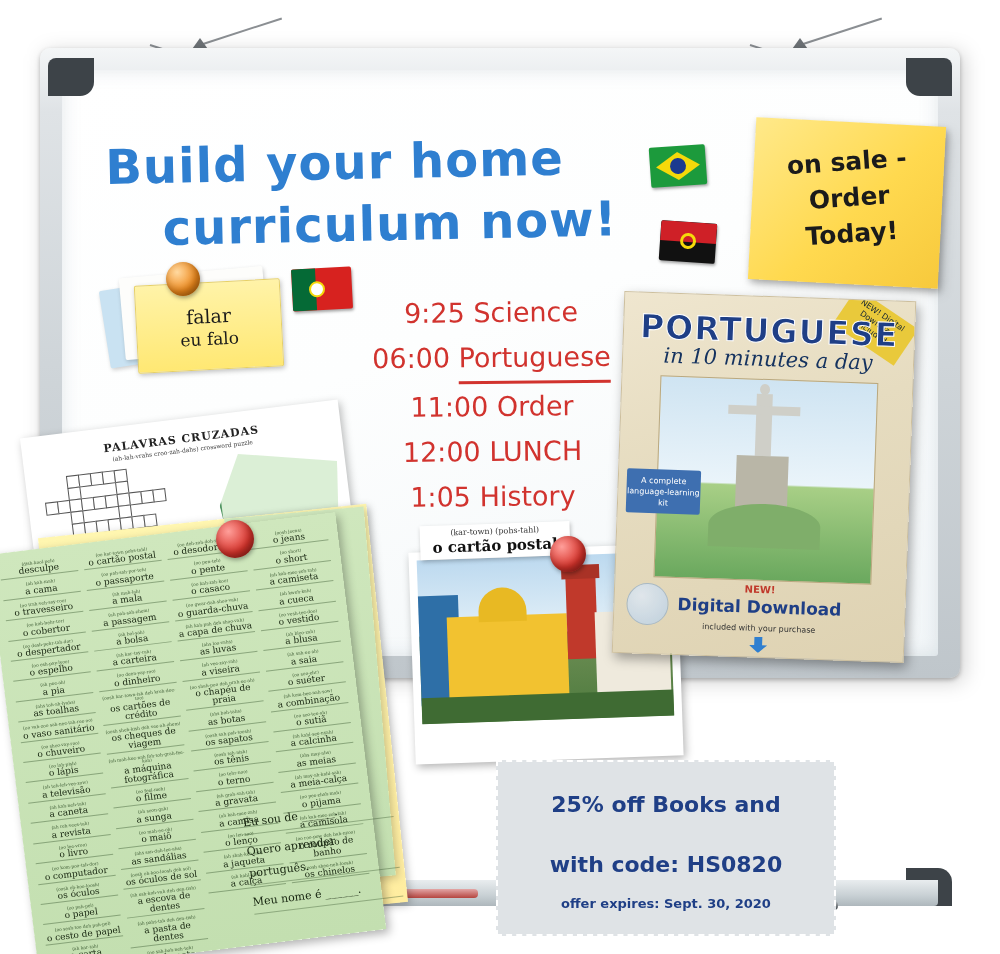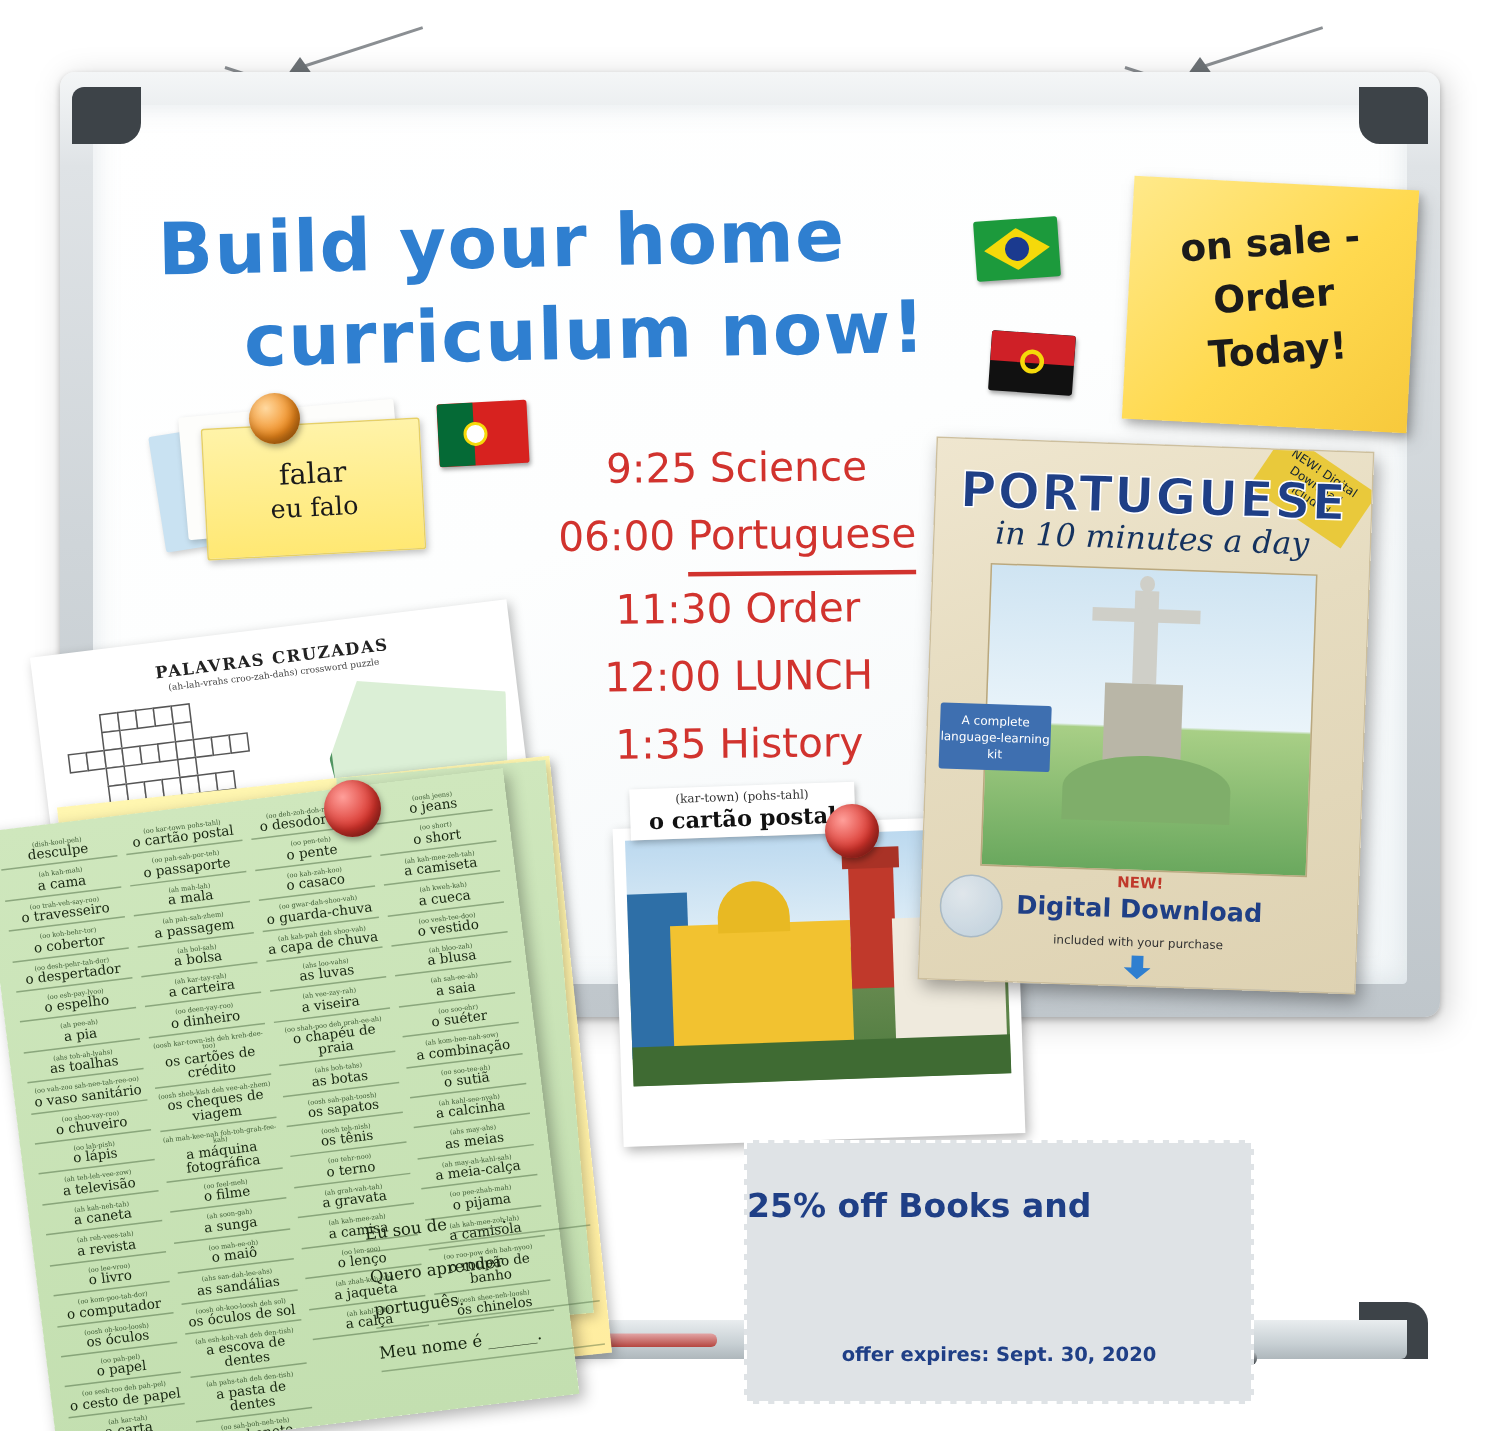--- a/index.html
+++ b/index.html
@@ -286,21 +286,21 @@
     position:absolute;left:12px;bottom:28px;width:40px;height:40px;border-radius:50%;
     background:radial-gradient(circle at 35% 30%,#dfe9f3,#b9cfe2);border:1px solid #9fb4c6;opacity:.85;
   }
 
   
   .coupon{
     position:absolute;left:496px;top:760px;width:340px;height:176px;
     background:#dfe3e6;border:2px dashed #ffffff;box-sizing:border-box;
   }
   .coupon .l1,.coupon .l2,.coupon .l3{
-    position:absolute;left:0;right:0;text-align:left;
+    position:absolute;left:0;right:0;text-align:center;
     font-family:"DejaVu Sans", sans-serif;font-weight:bold;font-size:22px;color:#1f3f86;
   }
   .coupon .l1{top:30px;}
   .coupon .l2{top:60px;}
   .coupon .l3{top:90px;}
   .coupon .exp{
     position:absolute;left:0;right:0;top:134px;text-align:center;
     font-family:"DejaVu Sans", sans-serif;font-weight:bold;font-size:13px;color:#1f3f86;
   }
 </style>
@@ -363,29 +363,29 @@
   <div class="schedule">
     <div>
       <span>9:25</span>
       <span>Science</span>
     </div>
     <div>
       <span>06:00</span>
       <span class="underline-pt">Portuguese</span>
     </div>
     <div>
-      <span>11:30</span>
+      <span>11:00</span>
       <span>Order</span>
     </div>
     <div>
       <span>12:00</span>
       <span>LUNCH</span>
     </div>
     <div>
-      <span>1:35</span>
+      <span>1:05</span>
       <span>History</span>
     </div>
   </div>
 
   <div class="sheet-cross">
     <div class="title">PALAVRAS CRUZADAS</div>
     <div class="subtitle">(ah-lah-vrahs croo-zah-dahs) crossword puzzle</div>
     <div class="grid" id="cwgrid">
         <div class="row">
           <div class="cell off"></div>
@@ -911,16 +911,17 @@
     <div class="kit">A complete language-learning kit</div>
     <div class="globe-deco"></div>
     <div class="dl1">NEW!</div>
     <div class="dl2">Digital Download</div>
     <div class="dl3">included with your purchase</div>
     <div class="arrow"></div>
   </div>
 
   <div class="coupon">
     <div class="l1">25% off Books and</div>
+    <div class="l3">with code: HS0820</div>
     <div class="exp">offer expires: Sept. 30, 2020</div>
   </div>
 
 </div>
 
 </body></html>

